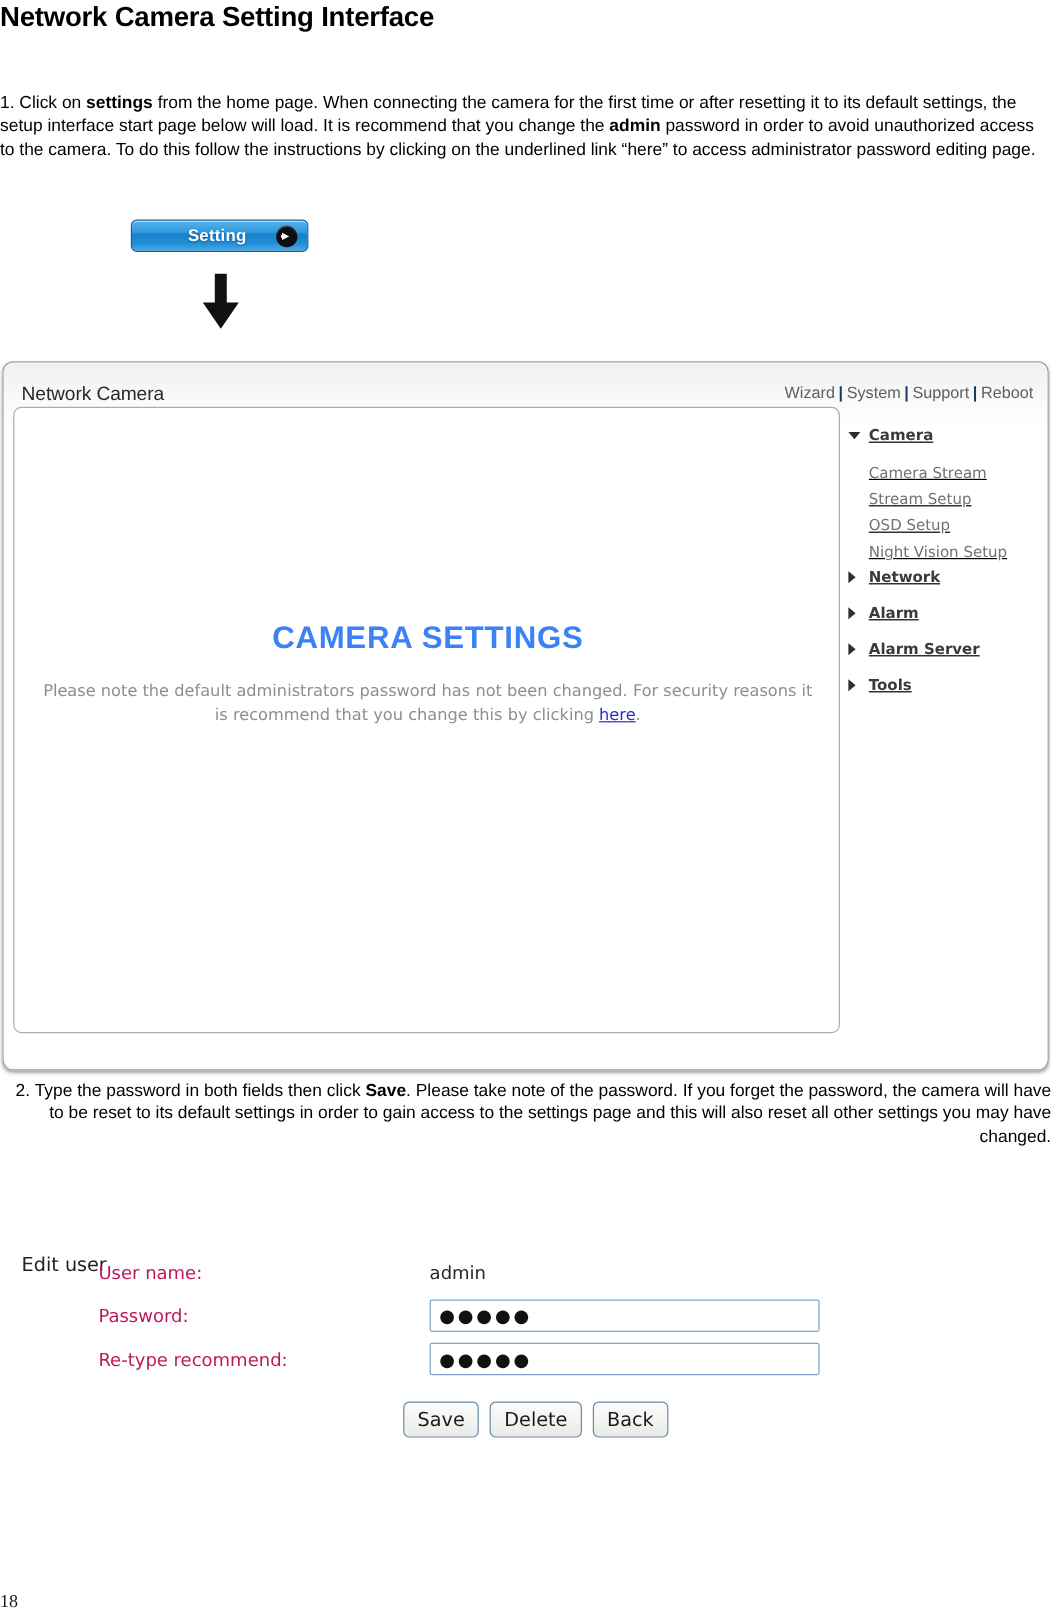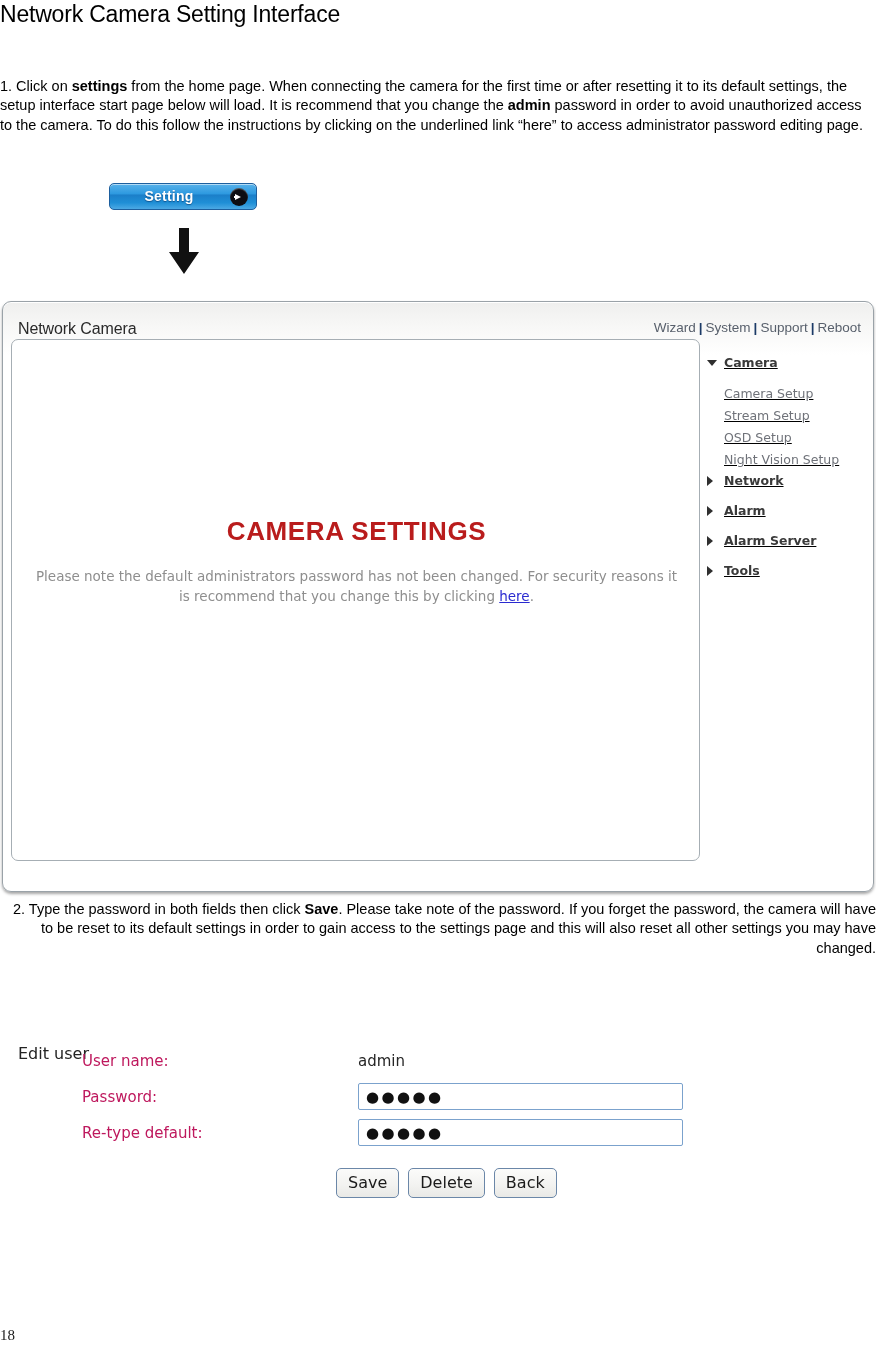--- a/index.html
+++ b/index.html
@@ -16,21 +16,21 @@
     overflow: hidden;
   }
 
   
   .doc-title {
     position: absolute;
     left: 0px;
     top: 0px;
     width: 876px;
     font-size: 23px;
-    font-weight: normal;
+    font-weight: bold;
     letter-spacing: -0.2px;
     line-height: 28px;
   }
 
   
   .para {
     position: absolute;
     font-size: 14.5px;
     line-height: 19.4px;
     text-align: left;
@@ -67,20 +67,21 @@
     position: absolute;
     left: 0;
     top: 4px;
     width: 118px;
     text-align: center;
     font-size: 14px;
     font-weight: bold;
     color: #ffffff;
     text-shadow: 0 1px 1px rgba(0,40,90,0.55);
     letter-spacing: 0.2px;
+    padding-left: 12px;
   }
   .setting-arrow-circle {
     position: absolute;
     right: 8px;
     top: 4px;
     width: 18px;
     height: 18px;
     border-radius: 50%;
     background: #0d0d12;
     box-shadow: inset 0 1px 1px rgba(255,255,255,0.35);
@@ -157,21 +158,21 @@
     border-radius: 7px;
   }
   .cam-settings-title {
     position: absolute;
     left: 0;
     top: 176px;
     width: 689px;
     text-align: center;
     font-size: 26px;
     font-weight: bold;
-    color: #b91c1c;
+    color: #3b82f6;
     letter-spacing: 0.6px;
   }
   .cam-note {
     position: absolute;
     left: 20px;
     top: 226px;
     width: 649px;
     text-align: center;
     font-size: 13.5px;
     line-height: 20px;
@@ -359,21 +360,21 @@
     <div class="cam-settings-title">CAMERA SETTINGS</div>
     <div class="cam-note"><span>Please note the default administrators password has not been changed. For security reasons it is recommend that you change this by clicking </span><a href="#">here</a><span>.</span></div>
   </div>
 
   <div class="cam-menu">
 
     <div class="menu-group">
       <span class="tri tri-down"></span>
       <span>Camera</span>
     </div>
-    <div class="menu-sub"><span>Camera Setup</span></div>
+    <div class="menu-sub"><span>Camera Stream</span></div>
     <div class="menu-sub"><span>Stream Setup</span></div>
     <div class="menu-sub"><span>OSD Setup</span></div>
     <div class="menu-sub"><span>Night Vision Setup</span></div>
 
     <div class="menu-group">
       <span class="tri tri-right"></span>
       <span>Network</span>
     </div>
     <div class="menu-group">
       <span class="tri tri-right"></span>
@@ -402,21 +403,21 @@
   </div>
 
   <div class="eu-row" id="eu-row-1">
     <span class="eu-label">Password:</span>
     <span class="eu-input">
       <span class="eu-dots">●●●●●</span>
     </span>
   </div>
 
   <div class="eu-row" id="eu-row-2">
-    <span class="eu-label">Re-type default:</span>
+    <span class="eu-label">Re-type recommend:</span>
     <span class="eu-input">
       <span class="eu-dots">●●●●●</span>
     </span>
   </div>
 
   <div class="eu-buttons">
     <span class="eu-btn">Save</span><span class="eu-btn">Delete</span><span class="eu-btn">Back</span>
   </div>
 </div>
 

